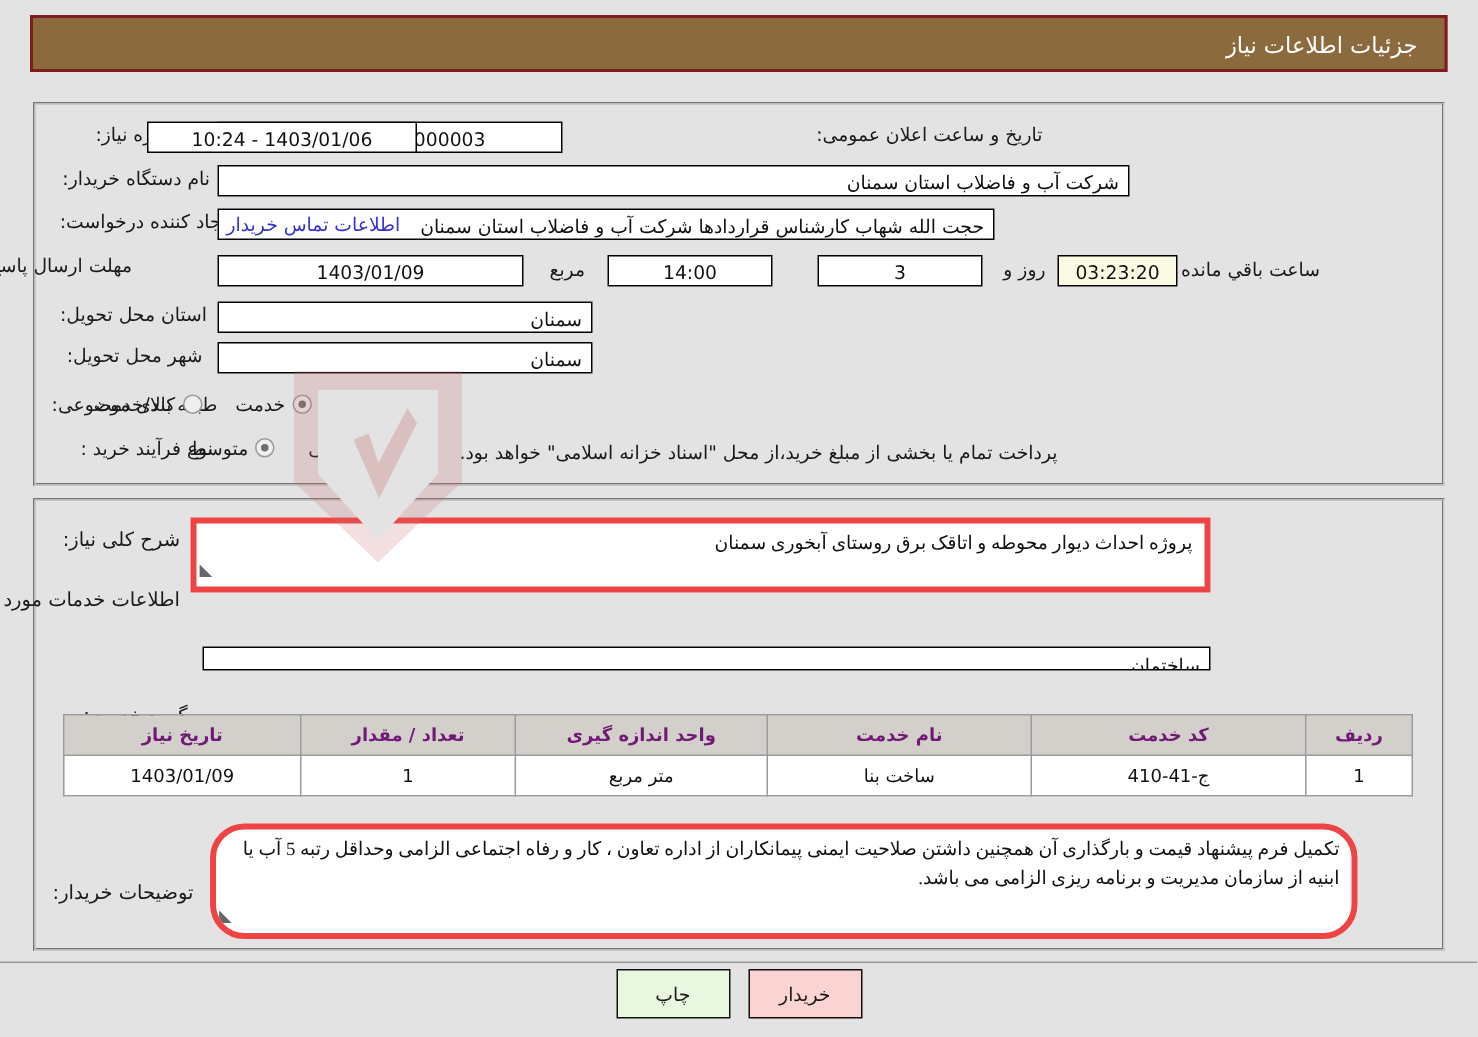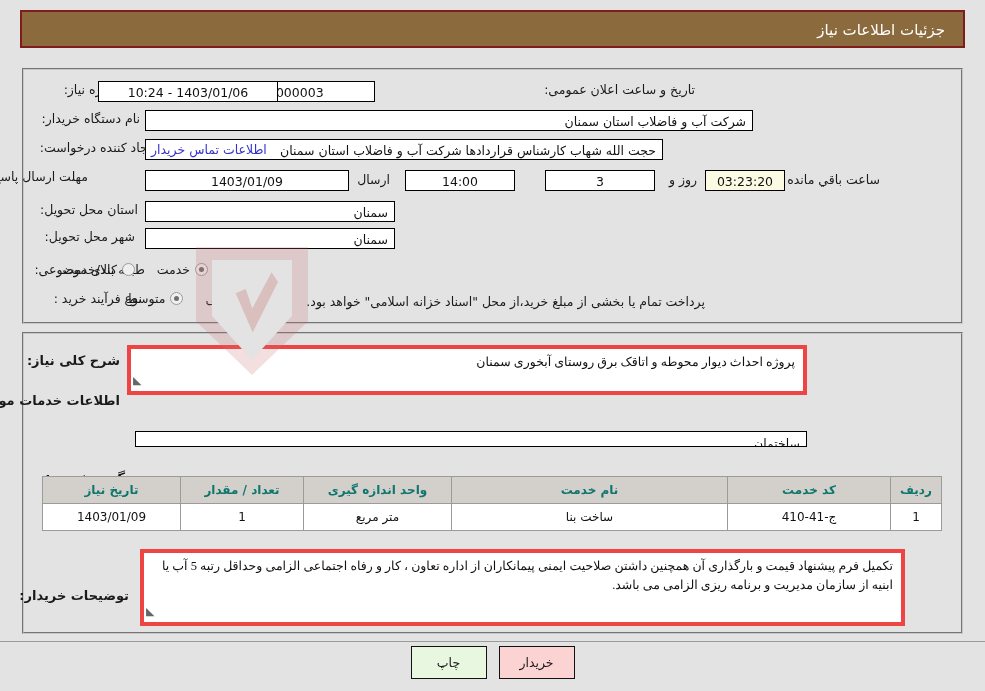--- a/index.html
+++ b/index.html
@@ -102,21 +102,21 @@
     align-items: center;
     justify-content: flex-start;
     direction: rtl;
   }
   .lbl {
     font-size: 12.5px;
     color: #1a1a1a;
     white-space: nowrap;
     text-align: right;
   }
-  .lbl-b { font-weight: bold; }
+  .lbl-b { font-weight: normal; }
 
   .fld {
     background: #ffffff;
     border: 1px solid #000000;
     box-sizing: border-box;
     font-size: 12.5px;
     color: #111;
     padding: 1px 6px;
     height: 21px;
     line-height: 19px;
@@ -184,23 +184,23 @@
   table.grid {
     position: absolute;
     border-collapse: collapse;
     font-size: 12px;
     direction: rtl;
   }
   table.grid th {
     background: #d3d0cb;
     border: 1px solid #9b9b9b;
     font-weight: bold;
-    color: #0f766e;
+    color: #701a75;
     height: 26px;
-    padding: 0 6px;
+    padding: 0 16px;
     text-align: center;
     font-size: 12px;
   }
   table.grid td {
     background: #ffffff;
     border: 1px solid #9b9b9b;
     height: 26px;
     padding: 0 6px;
     text-align: center;
     color: #111;
@@ -271,21 +271,21 @@
   <div class="row" style="right:830px; top:140px;">
     <span class="lbl">ایجاد کننده درخواست:</span>
   </div>
   <div class="fld" style="position:absolute; right:322px; top:139px; width:518px;">حجت الله شهاب کارشناس قراردادها شرکت آب و فاضلاب استان سمنان</div>
   <div class="link" style="position:absolute; right:auto; left:151px; top:142px;">اطلاعات تماس خریدار</div>
 
   <div class="row" style="right:897px; top:167px; display:block; width:80px; text-align:right; line-height:17px;">
     <span class="lbl">مهلت ارسال پاسخ: تا تاریخ:</span>
   </div>
   <div class="fld center" style="position:absolute; right:636px; top:170px; width:204px;">1403/01/09</div>
-  <div class="lbl" style="position:absolute; right:595px; top:172px;">ارسال</div>
+  <div class="lbl" style="position:absolute; right:595px; top:172px;">مربع</div>
   <div class="fld center" style="position:absolute; right:470px; top:170px; width:110px;">14:00</div>
   <div class="fld center" style="position:absolute; right:330px; top:170px; width:110px;">3</div>
   <div class="lbl" style="position:absolute; right:288px; top:172px;">روز و</div>
   <div class="fld timer" style="position:absolute; right:200px; top:170px; width:80px;">03:23:20</div>
   <div class="lbl" style="position:absolute; right:105px; top:172px;">ساعت باقي مانده</div>
 
   <div class="row" style="right:847px; top:202px;">
     <span class="lbl">استان محل تحویل:</span>
   </div>
   <div class="fld" style="position:absolute; right:590px; top:201px; width:250px;">سمنان</div>
@@ -359,21 +359,21 @@
           <td>ج-41-410</td>
           <td>ساخت بنا</td>
           <td>متر مربع</td>
           <td>1</td>
           <td>1403/01/09</td>
         </tr>
       </tbody>
   </table>
 
   <div class="lbl lbl-b" style="position:absolute; right:856px; top:588px; font-size:13px;">توضیحات خریدار:</div>
-  <div class="ta" style="position:absolute; right:80px; top:549px; width:765px; height:77px;">
+  <div class="ta" style="position:absolute; right:80px; top:549px; width:765px; height:77px;border-radius:23px;">
     <span>تکمیل فرم پیشنهاد قیمت و بارگذاری آن همچنین داشتن صلاحیت ایمنی پیمانکاران از اداره تعاون ، کار و رفاه اجتماعی الزامی وحداقل رتبه 5 آب یا ابنیه از سازمان مدیریت و برنامه ریزی الزامی می باشد.</span>
     <span class="grip">◢</span>
   </div>
 
   <div class="sep" style="top:641px;"></div>
 
   <div class="btnbar">
     <div class="btn btn-back">خریدار</div>
     <div class="btn btn-print">چاپ</div>
   </div>

